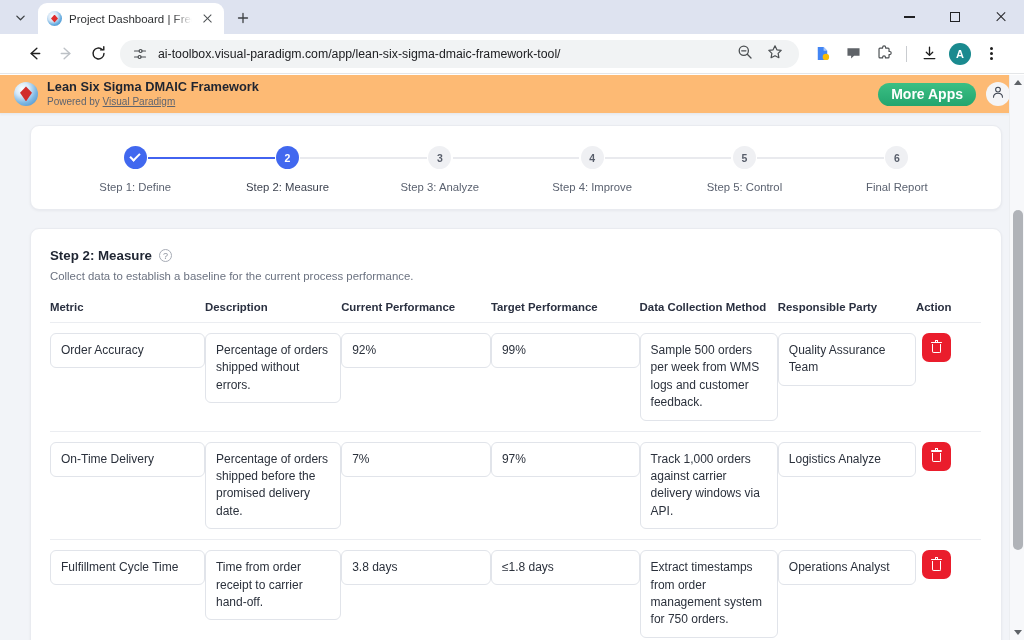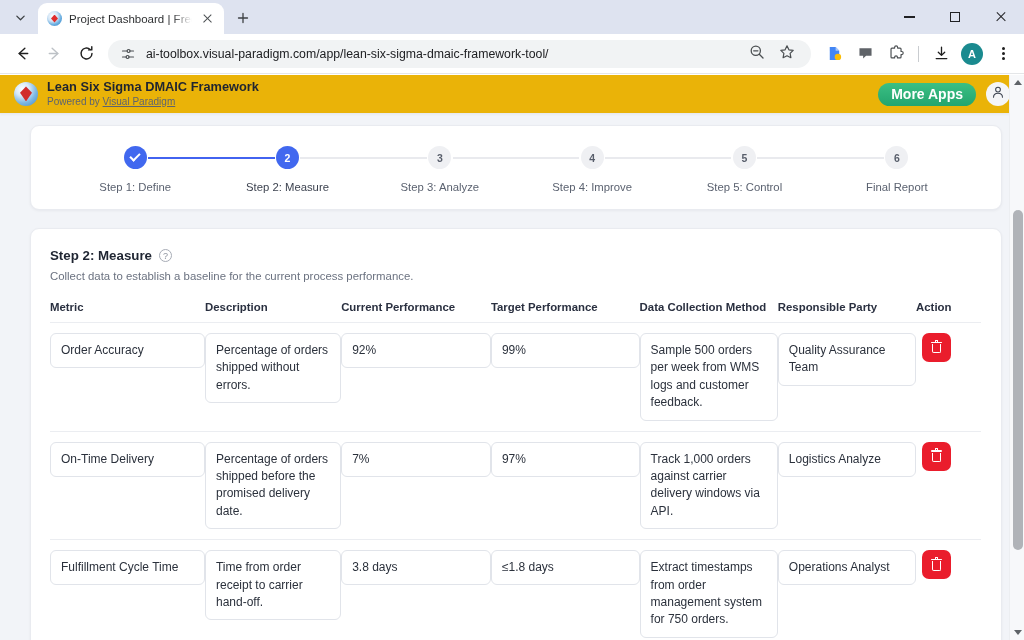--- a/index.html
+++ b/index.html
@@ -66,21 +66,21 @@
   .win-max { width: 10px; height: 10px; border: 1.3px solid #202124; }
   .win-cls { width: 12px; height: 12px; position: relative; }
   .win-cls::before, .win-cls::after {
     content: ""; position: absolute; left: 0; top: 5.3px; width: 12px; height: 1.3px; background: #202124;
   }
   .win-cls::before { transform: rotate(45deg); }
   .win-cls::after  { transform: rotate(-45deg); }
 
   .toolbar {
     height: 40px; background: #ffffff;
-    display: flex; align-items: center; padding: 0 7px; gap: 2px;
+    display: flex; align-items: center; padding: 0 19px; gap: 2px;
     border-bottom: 1px solid #e4e6e8;
   }
   .nav-btn {
     width: 30px; height: 30px; border-radius: 50%;
     display: flex; align-items: center; justify-content: center;
     color: #1f1f1f;
   }
   .nav-btn.disabled { color: #bdc1c6; }
   .omnibox {
     flex: 1; height: 28px; margin: 0 7px 0 5px;
@@ -107,21 +107,21 @@
   .kebab { display: flex; flex-direction: column; gap: 2.4px; align-items: center; }
   .kebab i { width: 3px; height: 3px; border-radius: 50%; background: #1f1f1f; display: block; }
 
   
   .viewport {
     position: absolute; left: 0; top: 75px; width: 1024px; height: 565px;
     background: #f2f4f8; overflow: hidden;
   }
 
   .app-header {
-    height: 39px; background: #eab308; border-bottom: 1px solid #e8eaee;
+    height: 39px; background: #fdba74; border-bottom: 1px solid #e8eaee;
     display: flex; align-items: center; padding: 4px 14px;
     box-shadow: 0 1px 2px rgba(0,0,0,0.04);
   }
   .brand { display: flex; align-items: center; gap: 9px; flex: 1; }
   .brand-logo {
     width: 24px; height: 24px; border-radius: 50%;
     background: radial-gradient(circle at 35% 30%, #ffffff 0%, #d6e9f8 30%, #7db7e3 60%, #3c87c6 100%);
     position: relative; flex: 0 0 auto;
   }
   .brand-logo::after {

